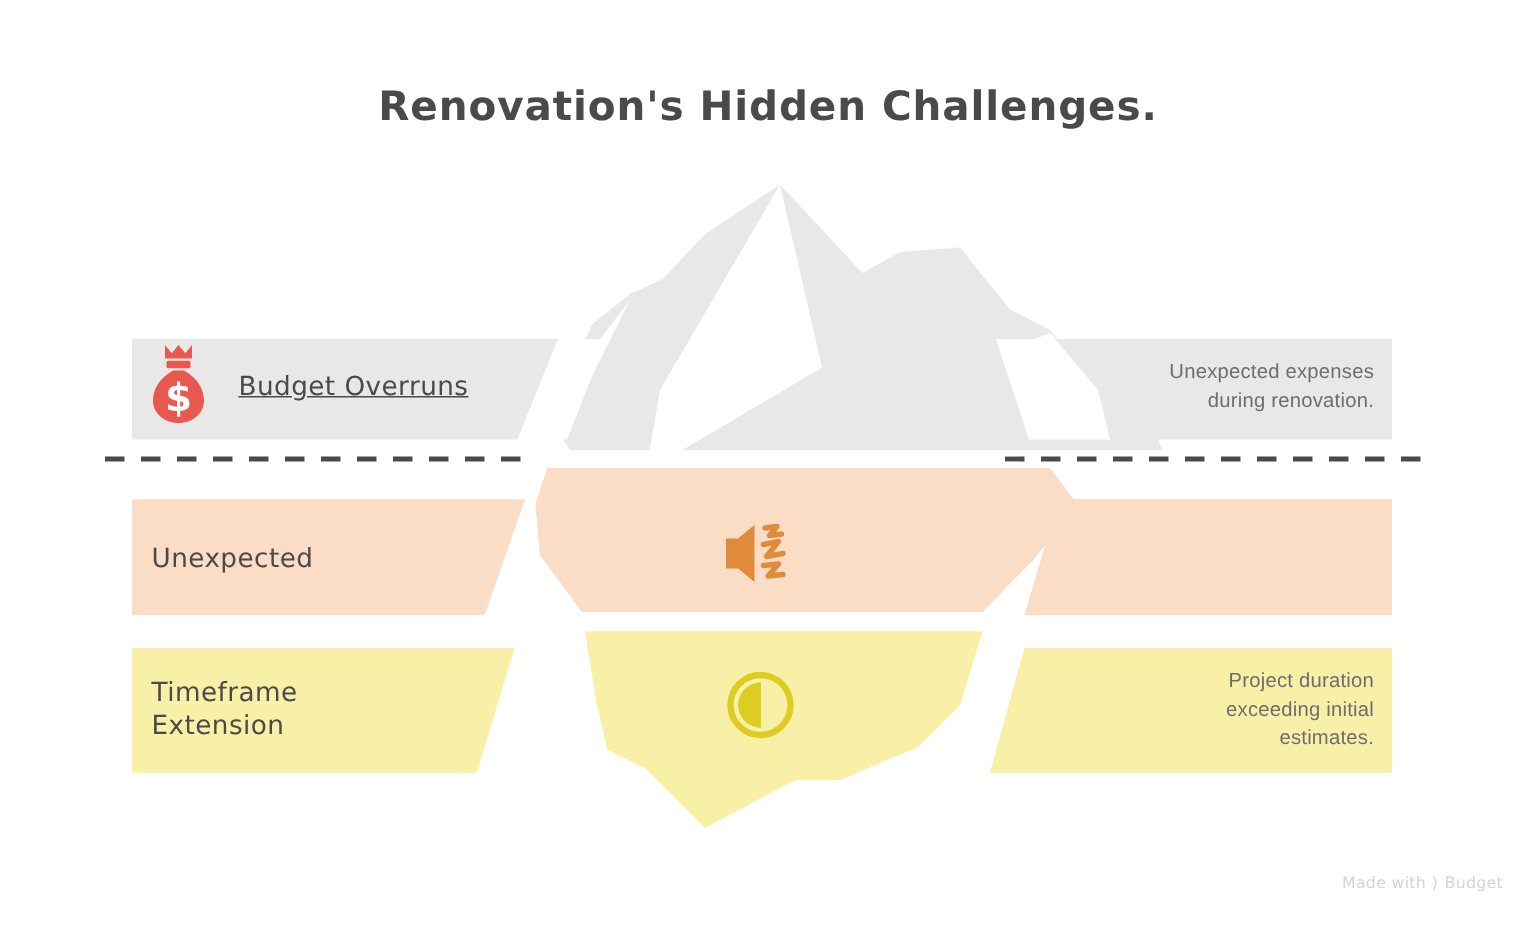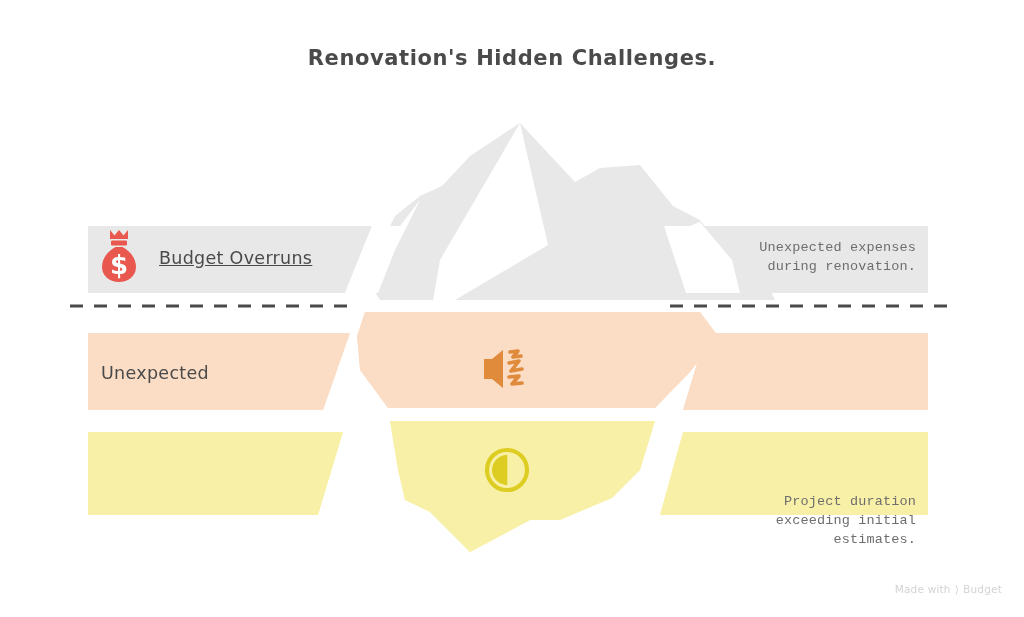--- a/index.html
+++ b/index.html
@@ -22,41 +22,41 @@
   }
   .svg-layer {
     position: absolute;
     left: 0; top: 0;
     width: 1024px;
     height: 617px;
   }
   .title {
     position: absolute;
     left: 0;
-    top: 46px;
+    top: 56px;
     width: 1024px;
     text-align: center;
     font-family: "DejaVu Sans", sans-serif;
-    font-size: 21px;
+    font-size: 27px;
     font-weight: bold;
     color: #4a4a4a;
     letter-spacing: 0.6px;
   }
   .left-label {
     position: absolute;
     font-family: "DejaVu Sans", sans-serif;
     font-size: 17.5px;
     color: #4a4a4a;
     line-height: 22px;
     letter-spacing: 0.3px;
     white-space: pre-line;
   }
   .right-desc {
     position: absolute;
-    font-family: Liberation Mono, monospace;
+    font-family: Liberation Sans, sans-serif;
     font-size: 13.5px;
     color: #6e6e6e;
     line-height: 19px;
     text-align: right;
     letter-spacing: 0.15px;
     white-space: pre-line;
   }
   .watermark {
     position: absolute;
     right: 22px;
@@ -212,22 +212,24 @@
   </svg>
 
   <div class="left-label" style="left:159px; top:247px;text-decoration:underline;">Budget Overruns</div>
 
   <div class="right-desc" style="right:108px; top:238px; width:260px;">Unexpected expenses
 during renovation.</div>
 
   <div class="left-label" style="left:101px; top:362px;">Unexpected</div>
 
 
-
-  <div class="right-desc" style="right:108px; top:444px; width:260px;margin-top:48px;">Project duration
+  <div class="left-label" style="left:101px; top:451px;">Timeframe
+Extension</div>
+
+  <div class="right-desc" style="right:108px; top:444px; width:260px;">Project duration
 exceeding initial
 estimates.</div>
 
   <div class="watermark">
     <span>Made with</span>
     <span class="wm-mark">⟩</span>
     <span>Budget</span>
   </div>
 
 </div>

